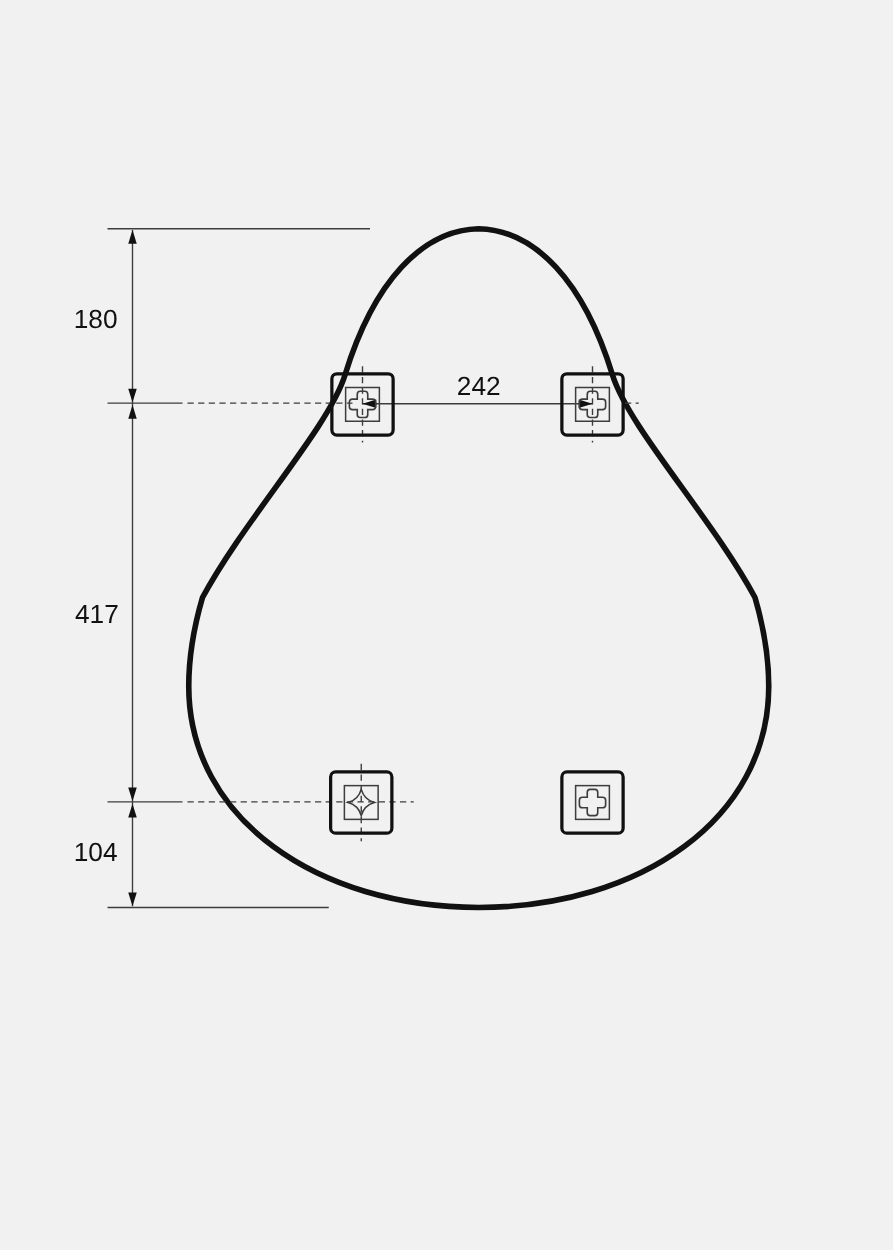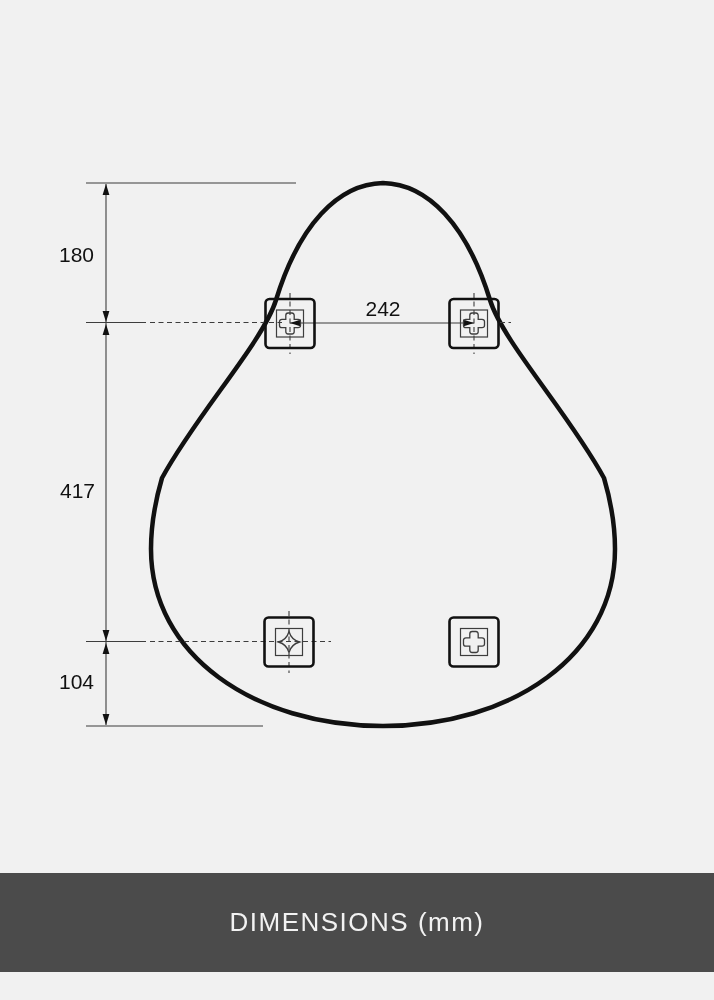--- a/index.html
+++ b/index.html
@@ -9,21 +9,21 @@
     --footerBg: #4b4b4b;
     --footerText: #f2f2f2;
   }
   * { margin: 0; padding: 0; box-sizing: border-box; }
   html, body {
     width: 714px; height: 1000px;
     background: var(--bg);
     overflow: hidden;
     font-family: "Liberation Sans", sans-serif;
   }
-  .page { position: relative; width: 714px; height: 972px; background: var(--bg); }
+  .page { position: relative; width: 714px; height: 840px; background: var(--bg); }
   .drawing { position: absolute; top: 0; left: 0; display: block; }
 
   .egg { fill: none; stroke: var(--ink); stroke-width: 4.5; }
   .thin { stroke: var(--line); stroke-width: 1.1; fill: none; }
   .dash { stroke: var(--line); stroke-width: 1.1; fill: none; stroke-dasharray: 5 3.5; }
   .arrow { fill: var(--ink); stroke: none; }
   .bracket-outer { fill: none; stroke: var(--ink); stroke-width: 2.6; }
   .bracket-inner { fill: none; stroke: var(--line); stroke-width: 1.2; }
   .slot { fill: none; stroke: var(--line); stroke-width: 1.3; }
   .dim-text {
@@ -116,17 +116,14 @@
       <rect class="bracket-inner" x="-13.5" y="-13.5" width="27" height="27"></rect>
       <use href="#slot-clover" class="slot"></use>
     </g>
 
     <text class="dim-text" x="94" y="262" text-anchor="end">180</text>
     <text class="dim-text" x="95" y="498" text-anchor="end">417</text>
     <text class="dim-text" x="94" y="689" text-anchor="end">104</text>
     <text class="dim-text" x="383" y="316" text-anchor="middle">242</text>
   </svg>
 
-  <div class="footer">
-    <span class="footer-title">DIMENSIONS (mm)</span>
-  </div>
 
 </div>
 
 </body></html>

